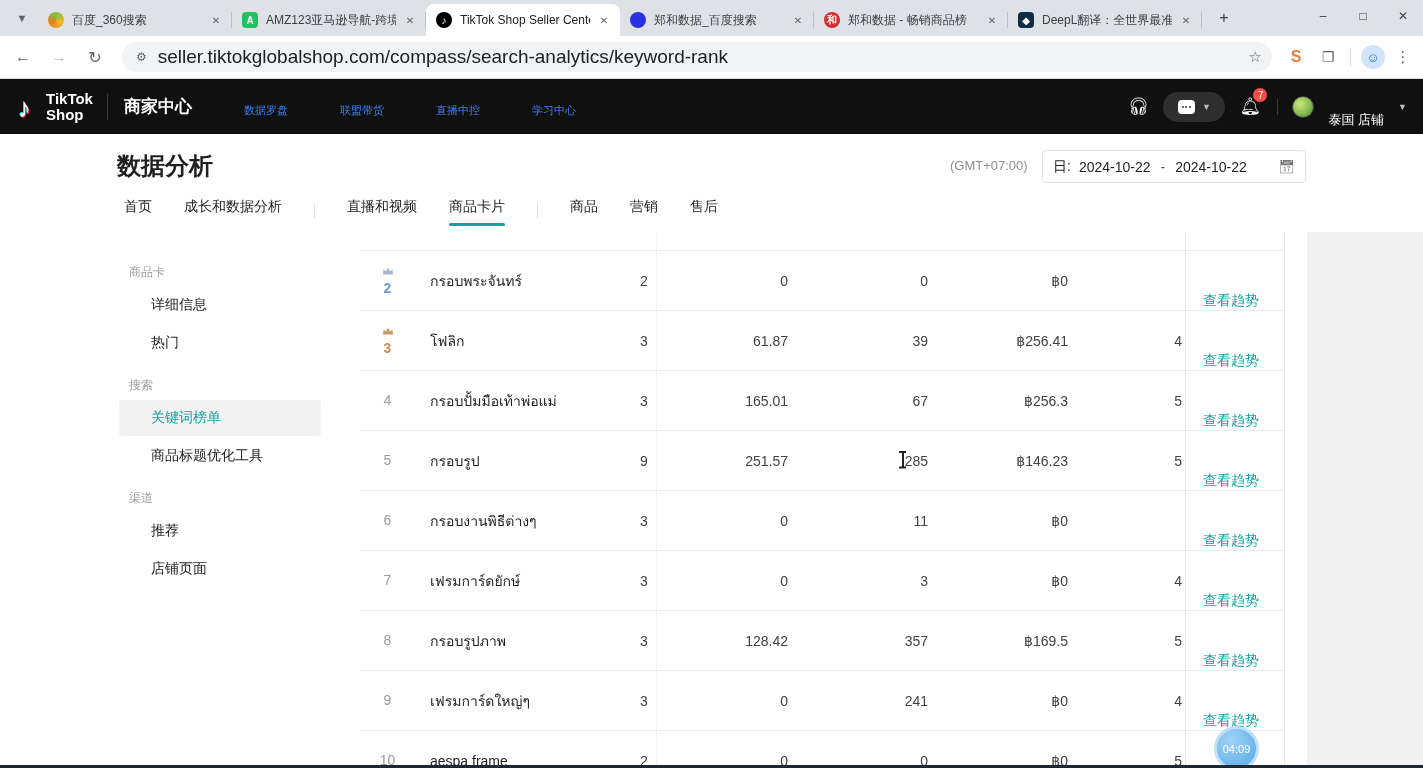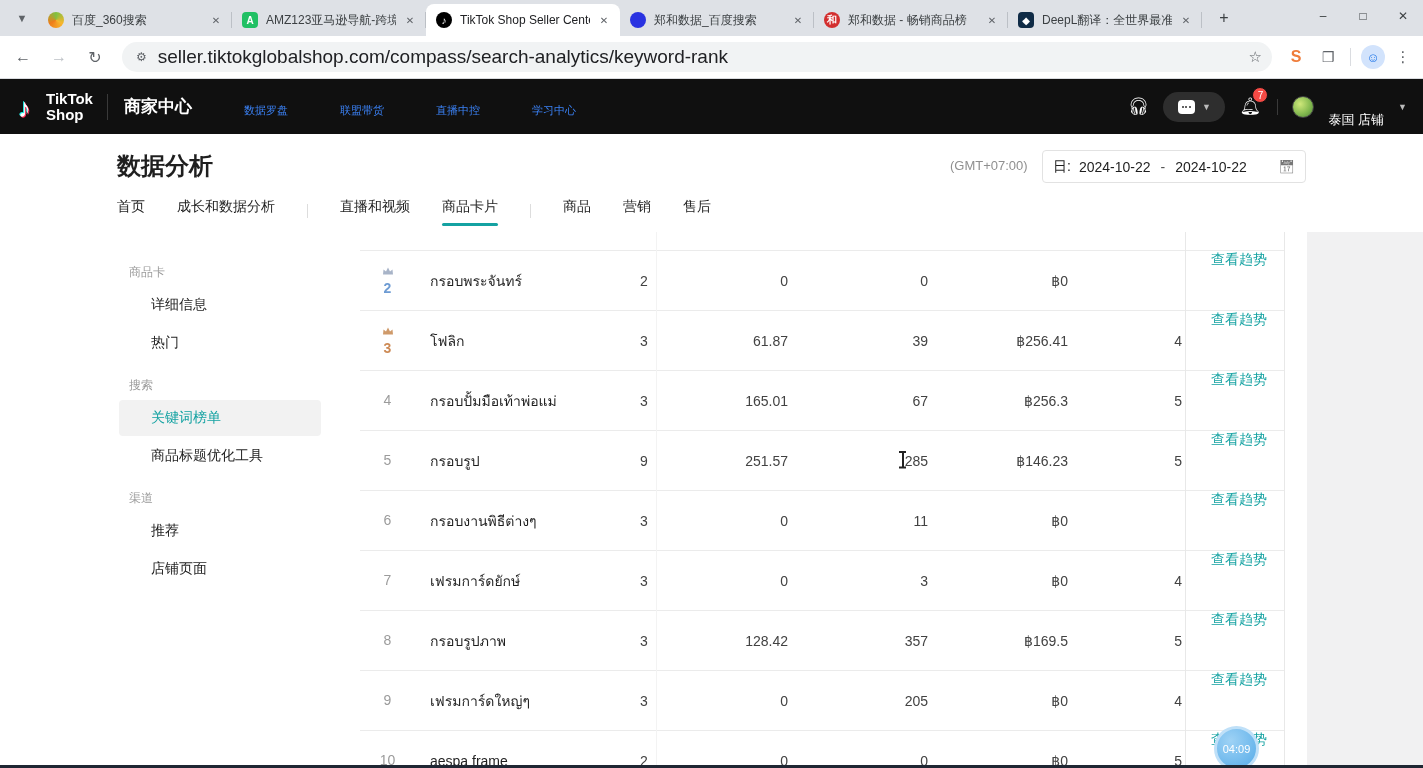--- a/index.html
+++ b/index.html
@@ -68,21 +68,21 @@
   .vdiv { width:1px; height:16px; background:#3a3a3a; }
 
   
   .page-title { position:absolute; left:117px; top:150px; font-size:24px; font-weight:600; color:#1f1f1f; }
   .tz { position:absolute; left:950px; top:158px; font-size:13px; color:#8f8f8f; }
   .datebox { position:absolute; left:1042px; top:150px; width:264px; height:33px; border:1px solid #e2e2e2; border-radius:4px; background:#fff; display:flex; align-items:center; font-size:14px; color:#1f1f1f; padding:0 10px; }
   .datebox .dlabel { margin-right:8px; }
   .datebox .dsep { margin:0 10px; color:#555; }
   .cal-icon { margin-left:auto; color:#777; font-size:13px; }
 
-  .page-tabs { position:absolute; left:117px; top:199px; display:flex; align-items:center; font-size:14px; color:#1f1f1f; height:24px; }
+  .page-tabs { position:absolute; left:124px; top:199px; display:flex; align-items:center; font-size:14px; color:#1f1f1f; height:24px; }
   .ptab { margin-right:32px; padding-bottom:8px; position:relative; white-space:nowrap; }
   .ptab.active { font-weight:normal; }
   .ptab.active:after { content:""; position:absolute; left:0; right:0; bottom:-2px; height:3px; background:var(--accent); border-radius:2px; }
   .ptab-div { width:1px; height:14px; background:#ddd; margin:0 32px 0 0; }
 
   
   .sidebar { position:absolute; left:115px; top:248px; width:210px; }
   .sb-section { font-size:12px; color:#9b9b9b; margin:16px 0 6px 14px; }
   .sb-item { font-size:14px; color:#1f1f1f; padding:9px 0 9px 32px; border-radius:4px; margin:2px 4px 2px 4px; }
   .sb-item.active { background:#f2f2f2; color:var(--accent); }
@@ -94,21 +94,21 @@
   .c-rank { width:55px; text-align:center; color:#9b9b9b; display:flex; flex-direction:column; align-items:center; justify-content:center; line-height:1.1; }
   .c-rank .crown { height:10px; margin-bottom:1px; }
   .c-rank.r-silver { color:#6d9bd3; font-weight:bold; }
   .c-rank.r-bronze { color:#cd8a55; font-weight:bold; }
   .c-kw { width:222px; padding-left:15px; color:#1f1f1f; white-space:nowrap; overflow:hidden; }
   .c-clipl { width:21px; padding-left:3px; overflow:hidden; }
   .c-a { width:140px; text-align:right; padding-right:10px; }
   .c-b { width:130px; text-align:right; }
   .c-c { width:140px; text-align:right; }
   .c-clipr { width:117px; text-align:right; padding-right:3px; overflow:hidden; }
-  .c-action { width:100px; padding-left:26px; align-self:stretch; display:flex; align-items:flex-start; }
+  .c-action { width:100px; padding-left:18px; align-self:stretch; display:flex; align-items:flex-end; }
   .trend-link { color:var(--accent); white-space:nowrap; }
   .vline-left { position:absolute; left:296px; top:0; bottom:0; width:1px; background:#f3f3f3; }
   .vline-action { position:absolute; left:825px; top:0; bottom:0; width:1px; background:#e8e8e8; }
   .vline-right { position:absolute; left:924px; top:0; bottom:0; width:1px; background:#e8e8e8; }
 
   
   .gray-strip { position:absolute; left:1307px; top:232px; width:116px; height:536px; background:#f1f1f2; }
   .ibeam { position:absolute; left:898px; top:451px; width:9px; height:17px; }
   .ibeam:before { content:""; position:absolute; left:4px; top:0; bottom:0; width:1.5px; background:#222; }
   .ibeam:after { content:""; position:absolute; left:1px; right:1px; top:0; height:1.5px; background:#222; box-shadow:0 15.5px 0 #222; }
@@ -359,21 +359,21 @@
           <a class="trend-link">查看趋势</a>
         </div>
       </div>
       <div class="t-row">
         <div class="c-rank">
           <span>9</span>
         </div>
         <div class="c-kw">เฟรมการ์ดใหญ่ๆ</div>
         <div class="c-clipl">3</div>
         <div class="c-a">0</div>
-        <div class="c-b">205</div>
+        <div class="c-b">241</div>
         <div class="c-c">฿0</div>
         <div class="c-clipr">4</div>
         <div class="c-action">
           <a class="trend-link">查看趋势</a>
         </div>
       </div>
       <div class="t-row">
         <div class="c-rank">
           <span>10</span>
         </div>

